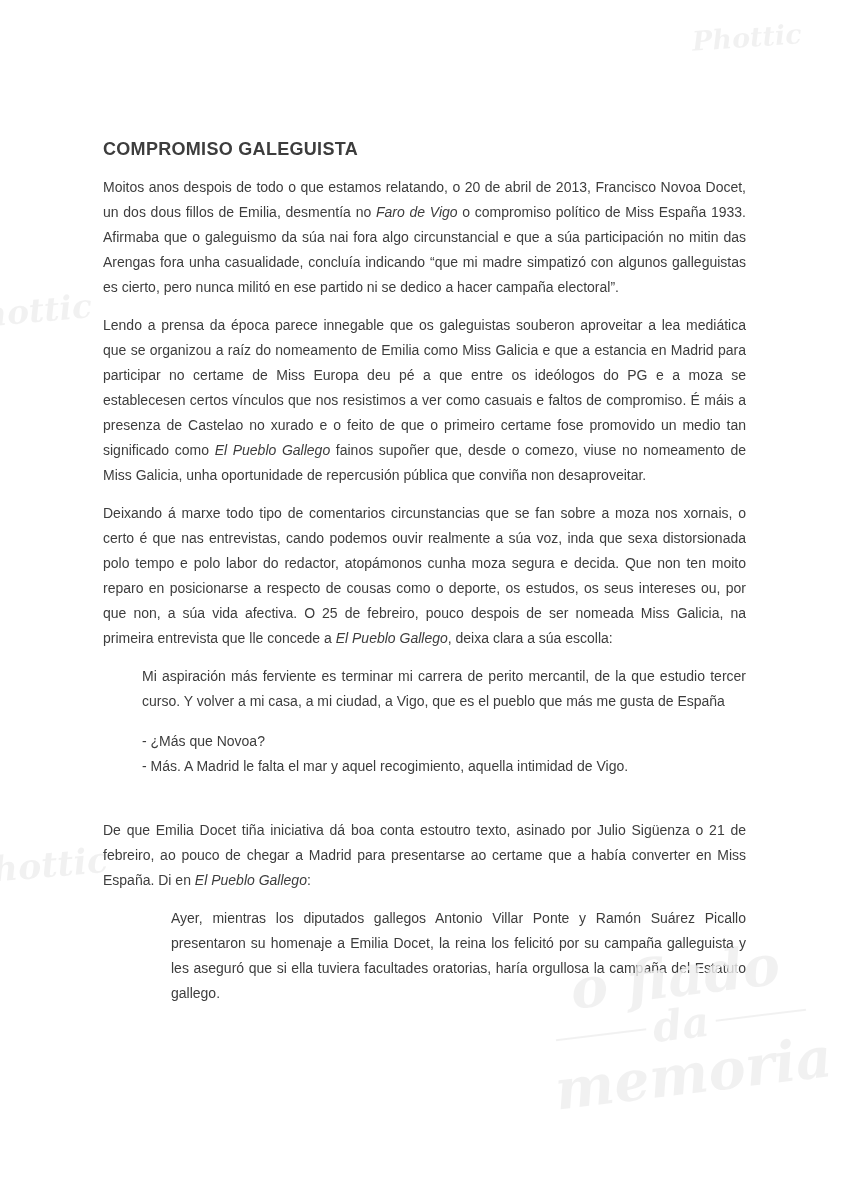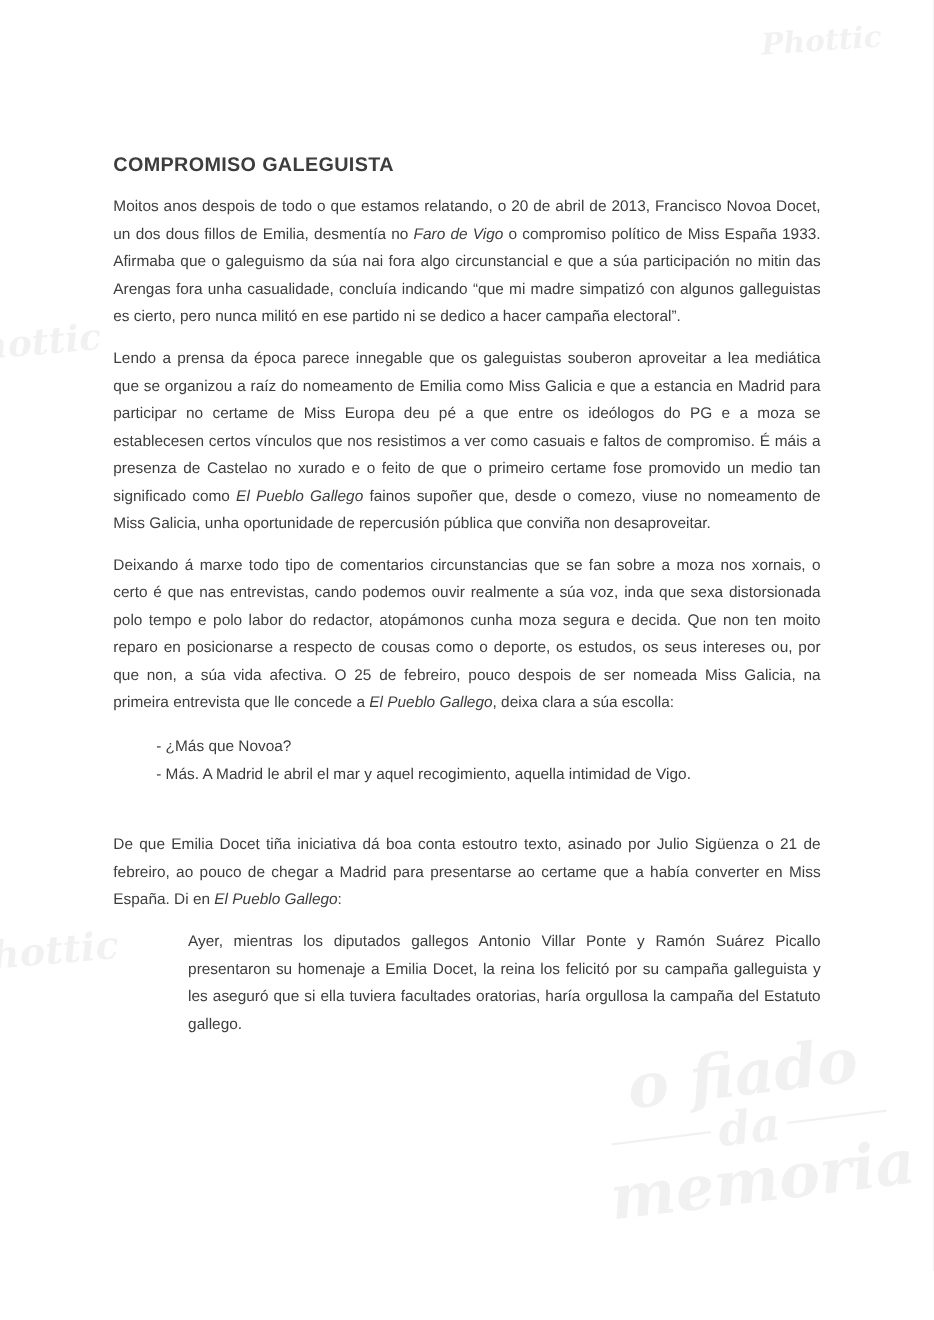--- a/index.html
+++ b/index.html
@@ -77,22 +77,23 @@
   <span class="wm wm-top-right">Phottic</span>
   <span class="wm wm-left-upper">Phottic</span>
   <span class="wm wm-left-lower">Phottic</span>
 
   <div class="content">
     <h1 class="doc-title">COMPROMISO GALEGUISTA</h1>
     <div>
         <p class="p-body"><span class="">Moitos anos despois de todo o que estamos relatando, o 20 de abril de 2013, Francisco Novoa Docet, un dos dous fillos de Emilia, desmentía no </span><span class="run-italic">Faro de Vigo</span><span class=""> o compromiso político de Miss España 1933. Afirmaba que o galeguismo da súa nai fora algo circunstancial e que a súa participación no mitin das Arengas fora unha casualidade, concluía indicando “que mi madre simpatizó con algunos galleguistas es cierto, pero nunca militó en ese partido ni se dedico a hacer campaña electoral”.</span></p>
         <p class="p-body"><span class="">Lendo a prensa da época parece innegable que os galeguistas souberon aproveitar a lea mediática que se organizou a raíz do nomeamento de Emilia como Miss Galicia e que a estancia en Madrid para participar no certame de Miss Europa deu pé a que entre os ideólogos do PG e a moza se establecesen certos vínculos que nos resistimos a ver como casuais e faltos de compromiso. É máis a presenza de Castelao no xurado e o feito de que o primeiro certame fose promovido un medio tan significado como </span><span class="run-italic">El Pueblo Gallego</span><span class=""> fainos supoñer que, desde o comezo, viuse no nomeamento de Miss Galicia, unha oportunidade de repercusión pública que conviña non desaproveitar.</span></p>
         <p class="p-body"><span class="">Deixando á marxe todo tipo de comentarios circunstancias que se fan sobre a moza nos xornais, o certo é que nas entrevistas, cando podemos ouvir realmente a súa voz, inda que sexa distorsionada polo tempo e polo labor do redactor, atopámonos cunha moza segura e decida. Que non ten moito reparo en posicionarse a respecto de cousas como o deporte, os estudos, os seus intereses ou, por que non, a súa vida afectiva. O 25 de febreiro, pouco despois de ser nomeada Miss Galicia, na primeira entrevista que lle concede a </span><span class="run-italic">El Pueblo Gallego</span><span class="">, deixa clara a súa escolla:</span></p>
+        <p class="p-quote"><span class="">Mi aspiración más ferviente es terminar mi carrera de perito mercantil, de la que estudio tercer curso. Y volver a mi casa, a mi ciudad, a Vigo, que es el pueblo que más me gusta de España</span></p>
         <p class="p-dialogue p-dfirst"><span class="">- ¿Más que Novoa?</span></p>
-        <p class="p-dialogue"><span class="">- Más. A Madrid le abril el mar y aquel recogimiento, aquella intimidad de Vigo.</span></p>
+        <p class="p-dialogue"><span class="">- Más. A Madrid le falta el mar y aquel recogimiento, aquella intimidad de Vigo.</span></p>
         <p class="p-body p-spaced"><span class="">De que Emilia Docet tiña iniciativa dá boa conta estoutro texto, asinado por Julio Sigüenza o 21 de febreiro, ao pouco de chegar a Madrid para presentarse ao certame que a había converter en Miss España. Di en </span><span class="run-italic">El Pueblo Gallego</span><span class="">:</span></p>
         <p class="p-quote2"><span class="">Ayer, mientras los diputados gallegos Antonio Villar Ponte y Ramón Suárez Picallo presentaron su homenaje a Emilia Docet, la reina los felicitó por su campaña galleguista y les aseguró que si ella tuviera facultades oratorias, haría orgullosa la campaña del Estatuto gallego.</span></p>
       </div>
   </div>
 
   <div class="wm wm-big">
       <div class="wm-line">o fiado</div>
       <div class="wm-line wm-line-mid">da</div>
       <div class="wm-line">memoria</div>
     </div>

